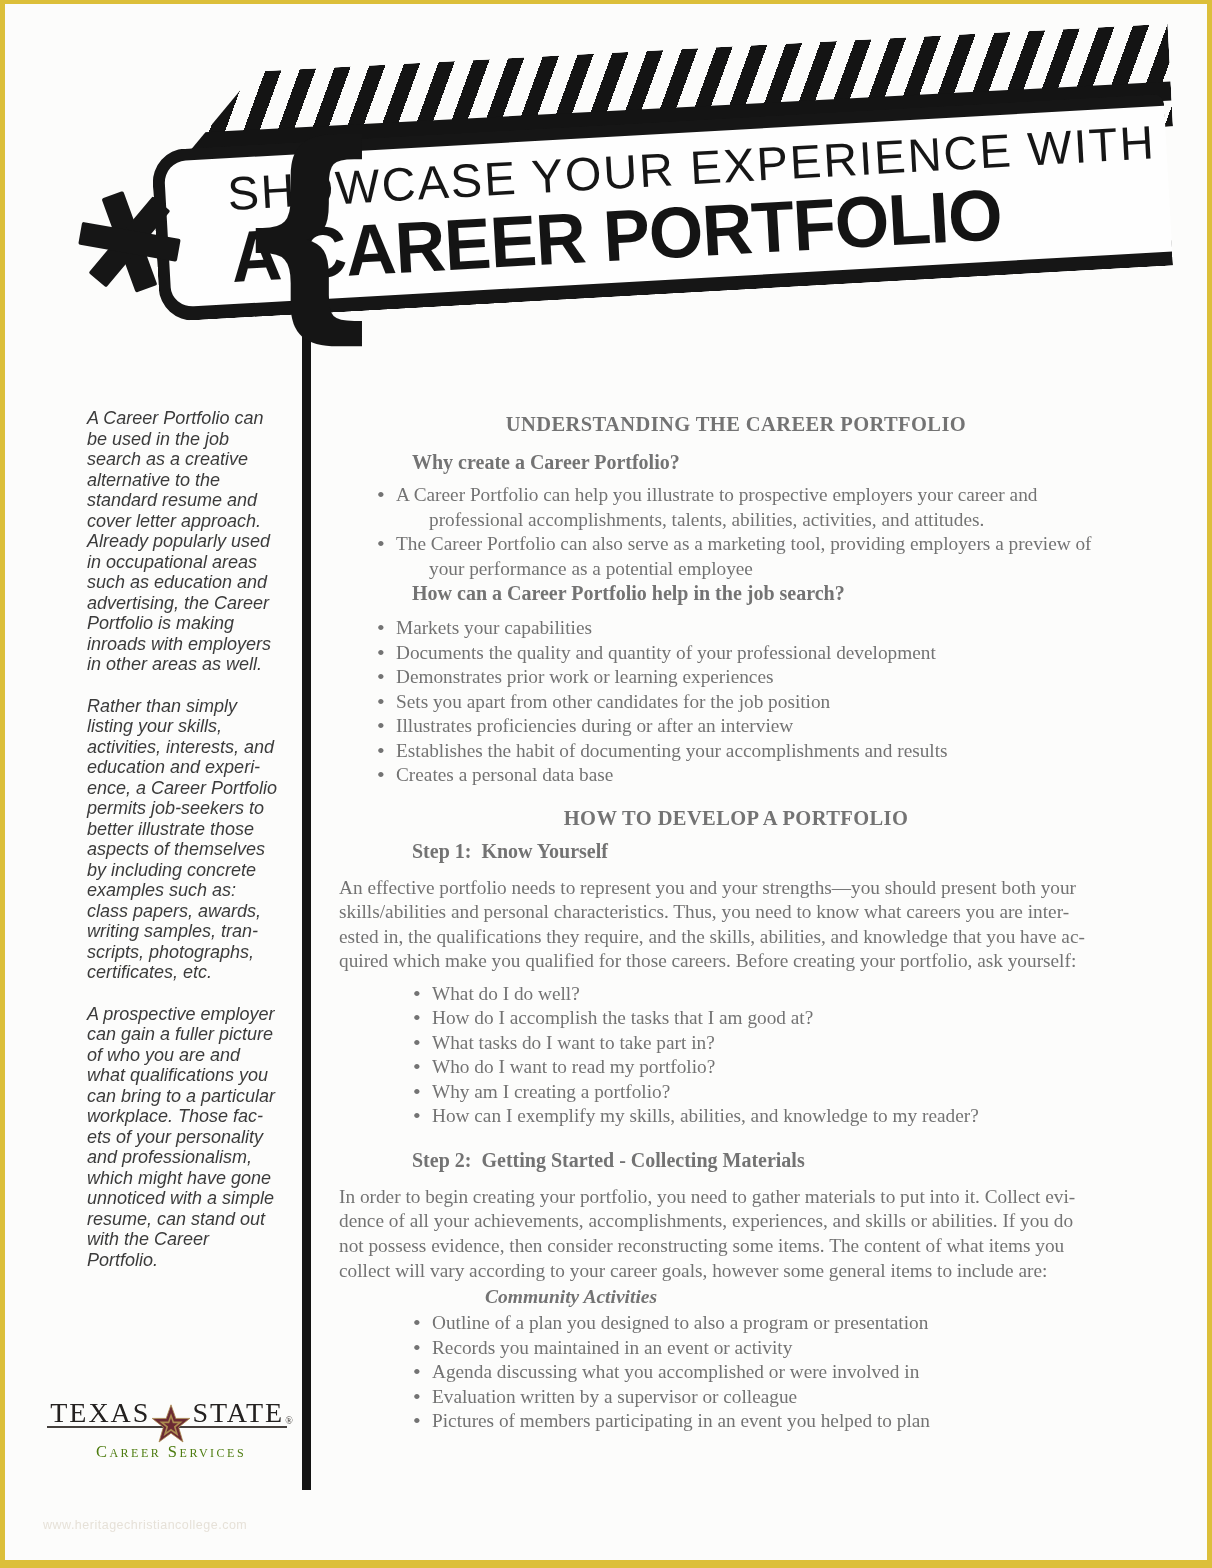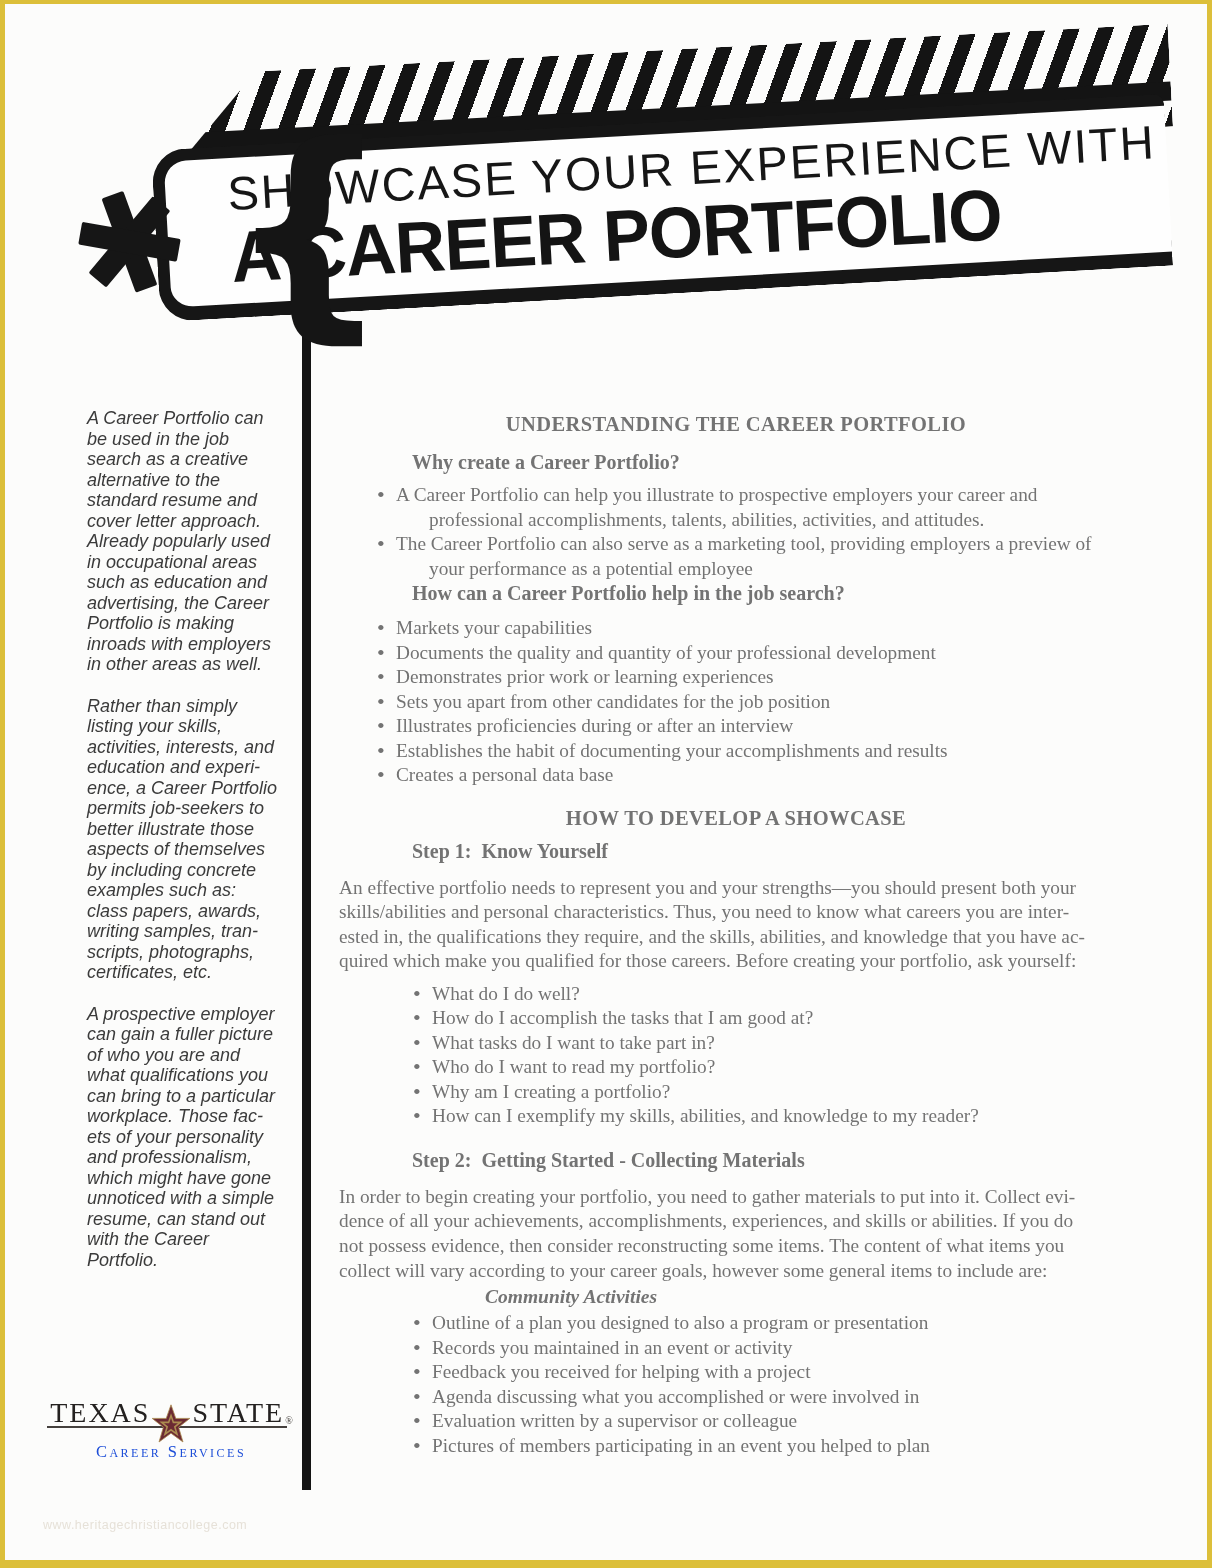--- a/index.html
+++ b/index.html
@@ -77,21 +77,21 @@
   
   .logo{position:absolute; left:40px; top:1392px; width:252px; text-align:center;}
   .ts-row{
     position:relative; display:flex; align-items:baseline; justify-content:center;
     font-size:28px; letter-spacing:2px; color:#242120; line-height:34px;
   }
   .ts-rule{position:absolute; left:2px; right:10px; bottom:2px; height:2px; background:#45403d;}
   .ts-star{position:relative; z-index:2; align-self:center; margin:0 1px -18px; transform:translateY(2px);}
   .reg{font-size:10px; letter-spacing:0; align-self:flex-end; transform:translate(1px,8px); color:#45403d;}
   .ts-sub{
-    margin-top:12px; font-variant:small-caps; font-size:16.5px; letter-spacing:2.5px; color:#1d4ed8;
+    margin-top:12px; font-variant:small-caps; font-size:16.5px; letter-spacing:2.5px; color:#4d7c0f;
   }
   
   .watermark{
     position:absolute; left:38px; top:1514px;
     font-family:"Liberation Sans","DejaVu Sans",sans-serif;
     font-size:12.5px; letter-spacing:.5px; color:#e6e1d8;
   }
 </style>
 </head>
 <body>
@@ -174,21 +174,21 @@
     <ul class="ul-a ul-how">
       <li>Markets your capabilities</li>
       <li>Documents the quality and quantity of your professional development</li>
       <li>Demonstrates prior work or learning experiences</li>
       <li>Sets you apart from other candidates for the job position</li>
       <li>Illustrates proficiencies during or after an interview</li>
       <li>Establishes the habit of documenting your accomplishments and results</li>
       <li>Creates a personal data base</li>
     </ul>
 
-    <h1 class="h1b">HOW TO DEVELOP A SHOWCASE</h1>
+    <h1 class="h1b">HOW TO DEVELOP A PORTFOLIO</h1>
 
     <h2 class="h2-s1">Step 1:  Know Yourself</h2>
     <p class="para">An effective portfolio needs to represent you and your strengths—you should present both your
 skills/abilities and personal characteristics.  Thus, you need to know what careers you are inter-
 ested in, the qualifications they require, and the skills, abilities, and knowledge that you have ac-
 quired which make you qualified for those careers.  Before creating your portfolio, ask yourself:</p>
     <ul class="ul-b ul-s1">
       <li>What do I do well?</li>
       <li>How do I accomplish the tasks that I am good at?</li>
       <li>What tasks do I want to take part in?</li>
@@ -200,21 +200,20 @@
     <h2 class="h2-s2">Step 2:  Getting Started - Collecting Materials</h2>
     <p class="para">In order to begin creating your portfolio, you need to gather materials to put into it.  Collect evi-
 dence of all your achievements, accomplishments, experiences, and skills or abilities.  If you do
 not possess evidence, then consider reconstructing some items.  The content of what items you
 collect will vary according to your career goals, however some general items to include are:</p>
 
     <h3>Community Activities</h3>
     <ul class="ul-b ul-com">
       <li>Outline of a plan you designed to also a program or presentation</li>
       <li>Records you maintained in an event or activity</li>
-      <li>Feedback you received for helping with a project</li>
       <li>Agenda discussing what you accomplished or were involved in</li>
       <li>Evaluation written by a supervisor or colleague</li>
       <li>Pictures of members participating in an event you helped to plan</li>
     </ul>
   </main>
 
   <div class="logo">
     <div class="ts-row">
       <span>TEXAS</span>
       <svg class="ts-star" width="40" height="42" viewBox="0 0 100 100">

